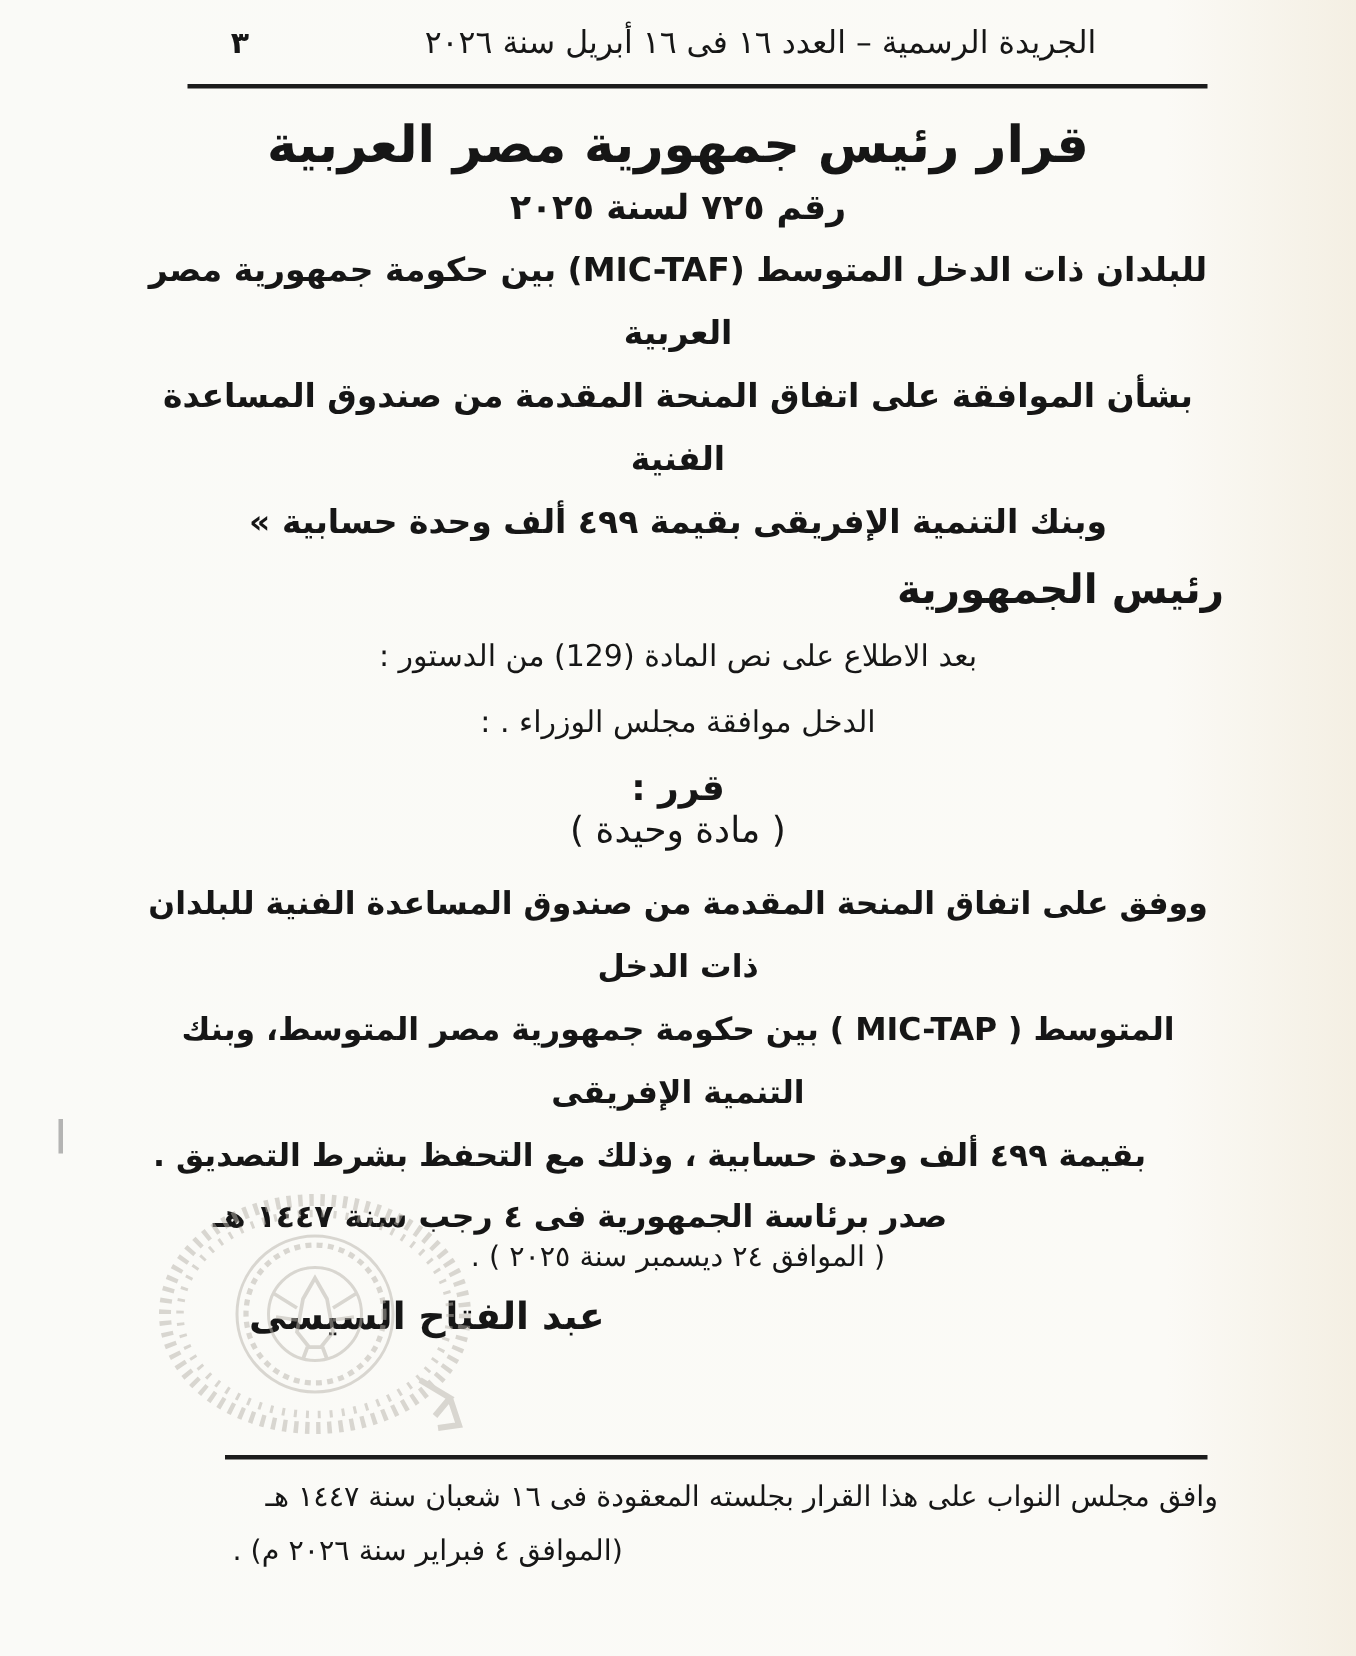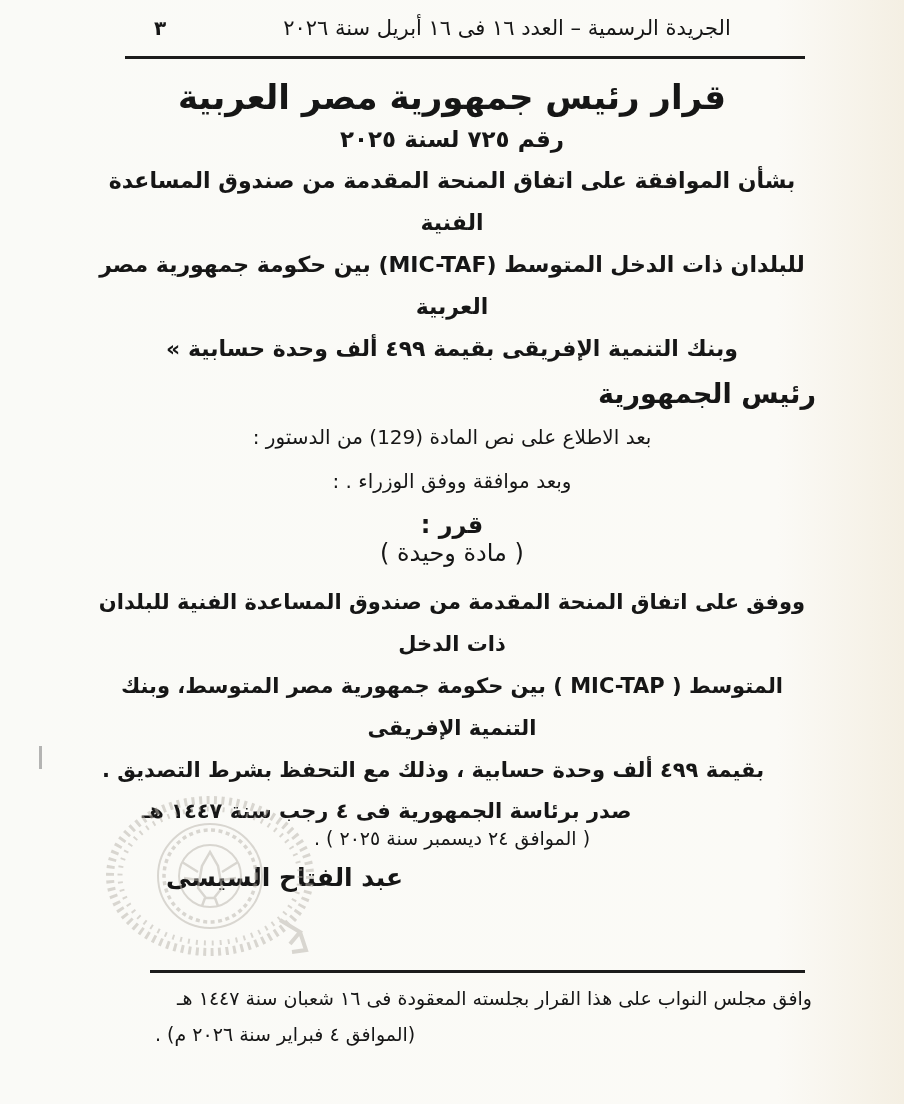--- a/index.html
+++ b/index.html
@@ -43,29 +43,29 @@
   <div class="page-num">٣</div>
   <div class="gazette-title">الجريدة الرسمية – العدد ١٦ فى ١٦ أبريل سنة ٢٠٢٦</div>
 </div>
 <hr class="rule">
 
 <div class="content">
   <div class="doc-title">قرار رئيس جمهورية مصر العربية</div>
   <div class="doc-number">رقم ٧٢٥ لسنة ٢٠٢٥</div>
 
   <div class="subject">
+    <div>للبلدان ذات الدخل المتوسط (MIC-TAF) بين حكومة جمهورية مصر العربية</div>
     <div>بشأن الموافقة على اتفاق المنحة المقدمة من صندوق المساعدة الفنية</div>
-    <div>للبلدان ذات الدخل المتوسط (MIC-TAF) بين حكومة جمهورية مصر العربية</div>
     <div>وبنك التنمية الإفريقى بقيمة ٤٩٩ ألف وحدة حسابية »</div>
   </div>
 
   <div class="issuer">رئيس الجمهورية</div>
 
   <div class="preamble-1">بعد الاطلاع على نص المادة (129) من الدستور :</div>
-  <div class="preamble-2">وبعد موافقة ووفق الوزراء . :</div>
+  <div class="preamble-2">الدخل موافقة مجلس الوزراء . :</div>
 
   <div class="decision-word">قرر :</div>
   <div class="article-heading">( مادة وحيدة )</div>
 
   <div class="body-par">
     <div class="body-line-1">ووفق على اتفاق المنحة المقدمة من صندوق المساعدة الفنية للبلدان ذات الدخل</div>
     <div class="body-line-2">المتوسط ( MIC-TAP ) بين حكومة جمهورية مصر المتوسط، وبنك التنمية الإفريقى</div>
     <div class="body-line-3">بقيمة ٤٩٩ ألف وحدة حسابية ، وذلك مع التحفظ بشرط التصديق .</div>
   </div>
 

